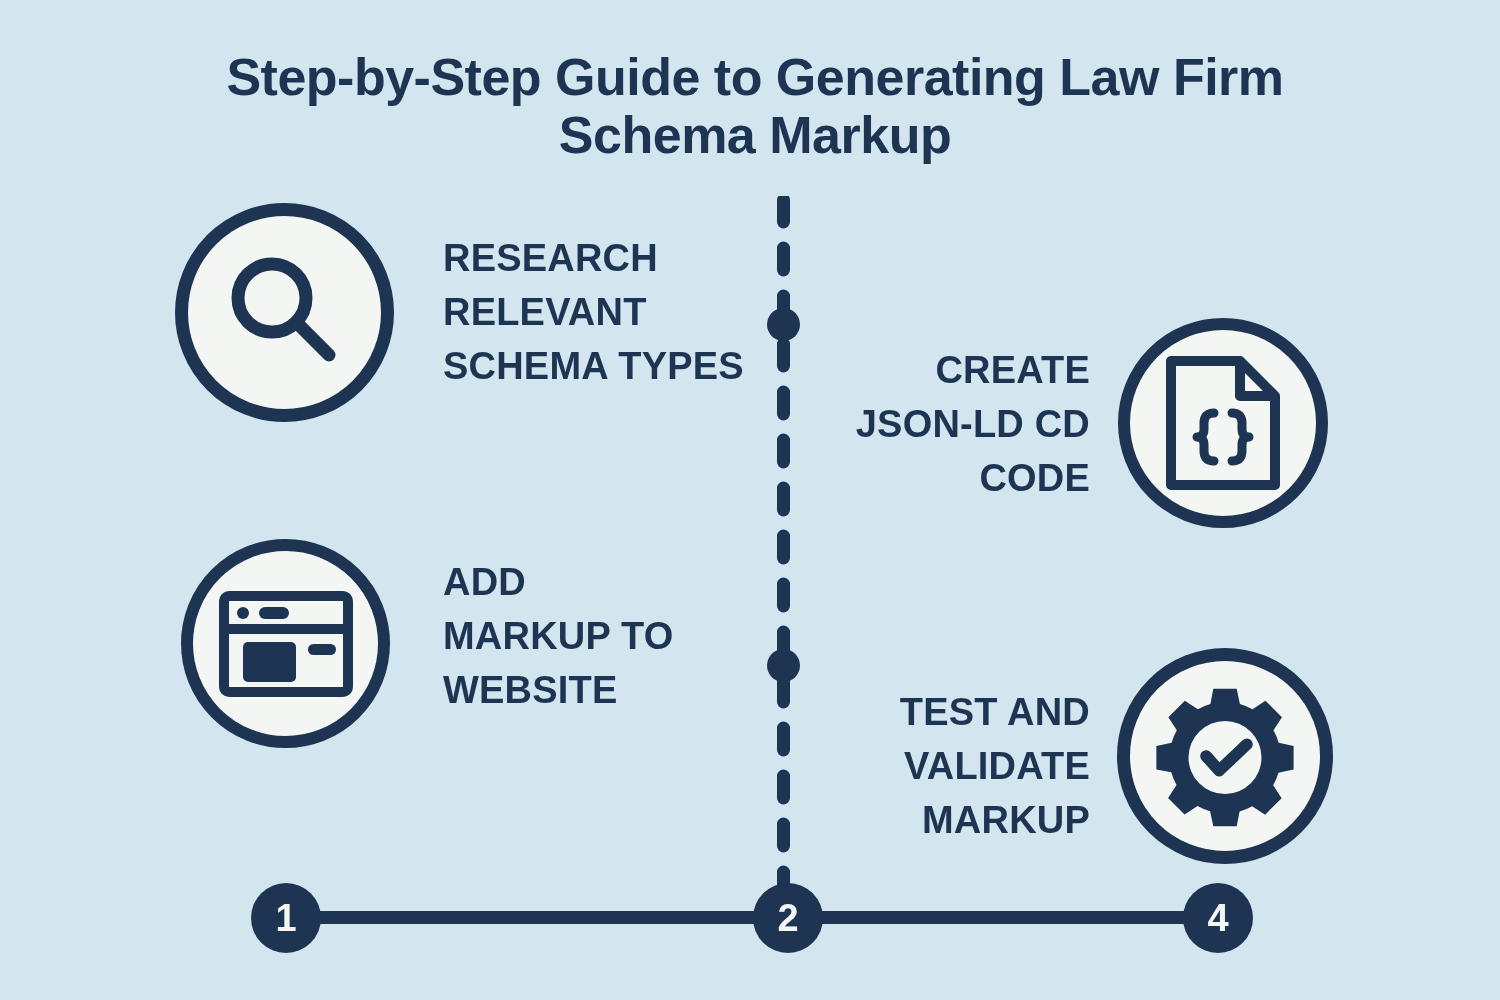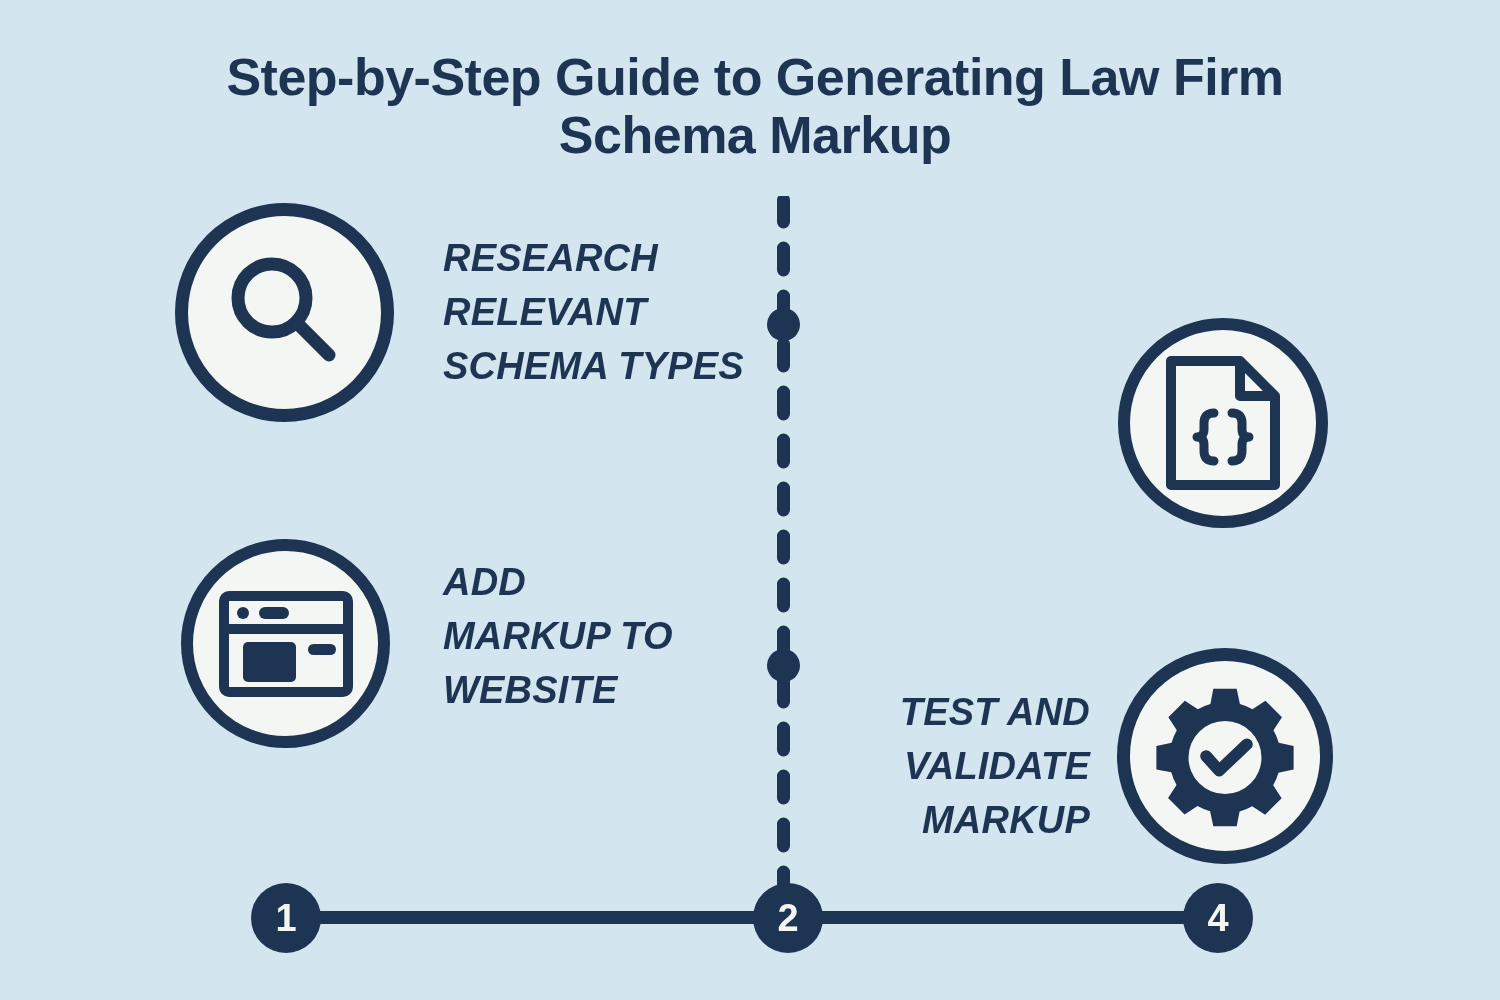--- a/index.html
+++ b/index.html
@@ -53,21 +53,20 @@
 
   
   .step-label {
     position: absolute;
     font-size: 38px;
     font-weight: bold;
     line-height: 1.42;
     letter-spacing: 0.2px;
     color: #1d3553;
     white-space: pre-line;
-    font-style: italic;
   }
   #label-research { left: 443px; top: 232px; width: 350px; text-align: left; }
   #label-code     { left: 790px; top: 344px; width: 300px; text-align: right; }
   #label-browser  { left: 443px; top: 556px; width: 300px; text-align: left; }
   #label-gear     { left: 850px; top: 686px; width: 240px; text-align: right; }
 
   
   #dashed-line {
     position: absolute;
     left: 777px;
@@ -125,20 +124,23 @@
       <svg width="140" height="140" viewBox="0 0 140 140">
         <circle cx="57" cy="55" r="34" fill="none" stroke="#1d3553" stroke-width="13"></circle>
         <line x1="82" y1="80" x2="114" y2="112" stroke="#1d3553" stroke-width="13" stroke-linecap="round"></line>
       </svg>
     </span>
   </div>
   <div class="step-label" id="label-research">RESEARCH
 RELEVANT
 SCHEMA TYPES</div>
 
+  <div class="step-label" id="label-code">CREATE
+JSON-LD CD
+CODE</div>
   <div class="badge" id="badge-code">
     <span>
       <svg width="130" height="140" viewBox="0 0 130 140">
         <path d="M13 8 H82 L117 43 V132 H13 Z" fill="none" stroke="#1d3553" stroke-width="10" stroke-linejoin="round"></path>
         <path d="M82 8 V43 H117" fill="none" stroke="#1d3553" stroke-width="10" stroke-linejoin="round"></path>
         <path d="M56 60 q-10 0 -10 10 v6 q0 8 -7 8 q7 0 7 8 v6 q0 10 10 10" fill="none" stroke="#1d3553" stroke-width="9" stroke-linecap="round" stroke-linejoin="round"></path>
         <path d="M74 60 q10 0 10 10 v6 q0 8 7 8 q-7 0 -7 8 v6 q0 10 -10 10" fill="none" stroke="#1d3553" stroke-width="9" stroke-linecap="round" stroke-linejoin="round"></path>
       </svg>
     </span>
   </div>

